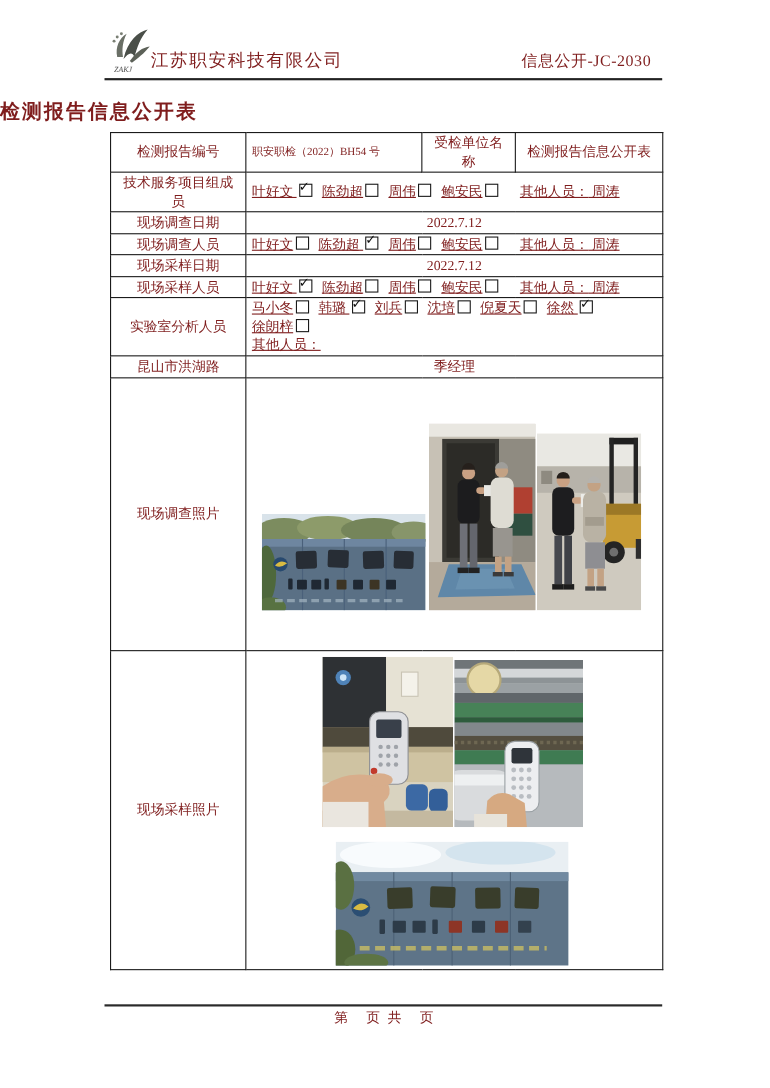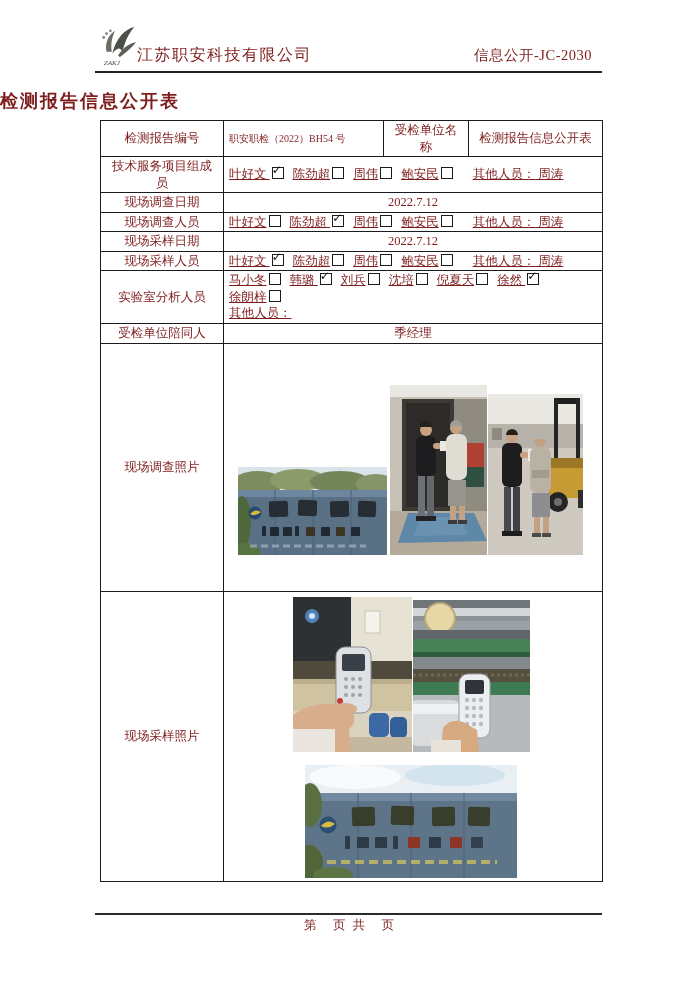--- a/index.html
+++ b/index.html
@@ -89,21 +89,21 @@
         </tr>
         <tr style="height: 19px;">
           <td class="lbl">现场采样人员</td>
           <td class="mem" colspan="3"><span><span class="member">叶好文 <span class="cb on"></span></span><span class="member">陈劲超<span class="cb"></span></span><span class="member">周伟<span class="cb"></span></span><span class="member">鲍安民<span class="cb"></span></span></span><span class="other-label">其他人员：</span><span> 周涛</span></td>
         </tr>
         <tr style="height: 35px;">
           <td class="lbl">实验室分析人员</td>
           <td class="mem" colspan="3"><span><span class="member">马小冬<span class="cb"></span></span><span class="member">韩璐 <span class="cb on"></span></span><span class="member">刘兵<span class="cb"></span></span><span class="member">沈培<span class="cb"></span></span><span class="member">倪夏天<span class="cb"></span></span><span class="member">徐然 <span class="cb on"></span></span><span class="member">徐朗梓<span class="cb"></span></span></span><div><span class="">其他人员：</span><span> </span></div></td>
         </tr>
         <tr style="height: 20px;">
-          <td class="lbl">受检单位陪同人</td>
+          <td class="lbl">昆山市洪湖路</td>
           <td class="ctr" colspan="3">季经理</td>
         </tr>
         <tr style="height: 248px;">
           <td class="lbl">现场调查照片</td>
           <td class="photo-cell" colspan="3">
             <div class="photo" style="left: 14px; top: 123px; width: 149px; height: 88px;">
               <svg viewBox="0 0 149 88" width="149" height="88" preserveAspectRatio="none">
 <rect width="149" height="88" fill="#d9e3ea"></rect>
 <ellipse cx="20" cy="16" rx="26" ry="12" fill="#7c8c5f"></ellipse>
                 <ellipse cx="60" cy="13" rx="28" ry="11" fill="#8d9b6a"></ellipse>

